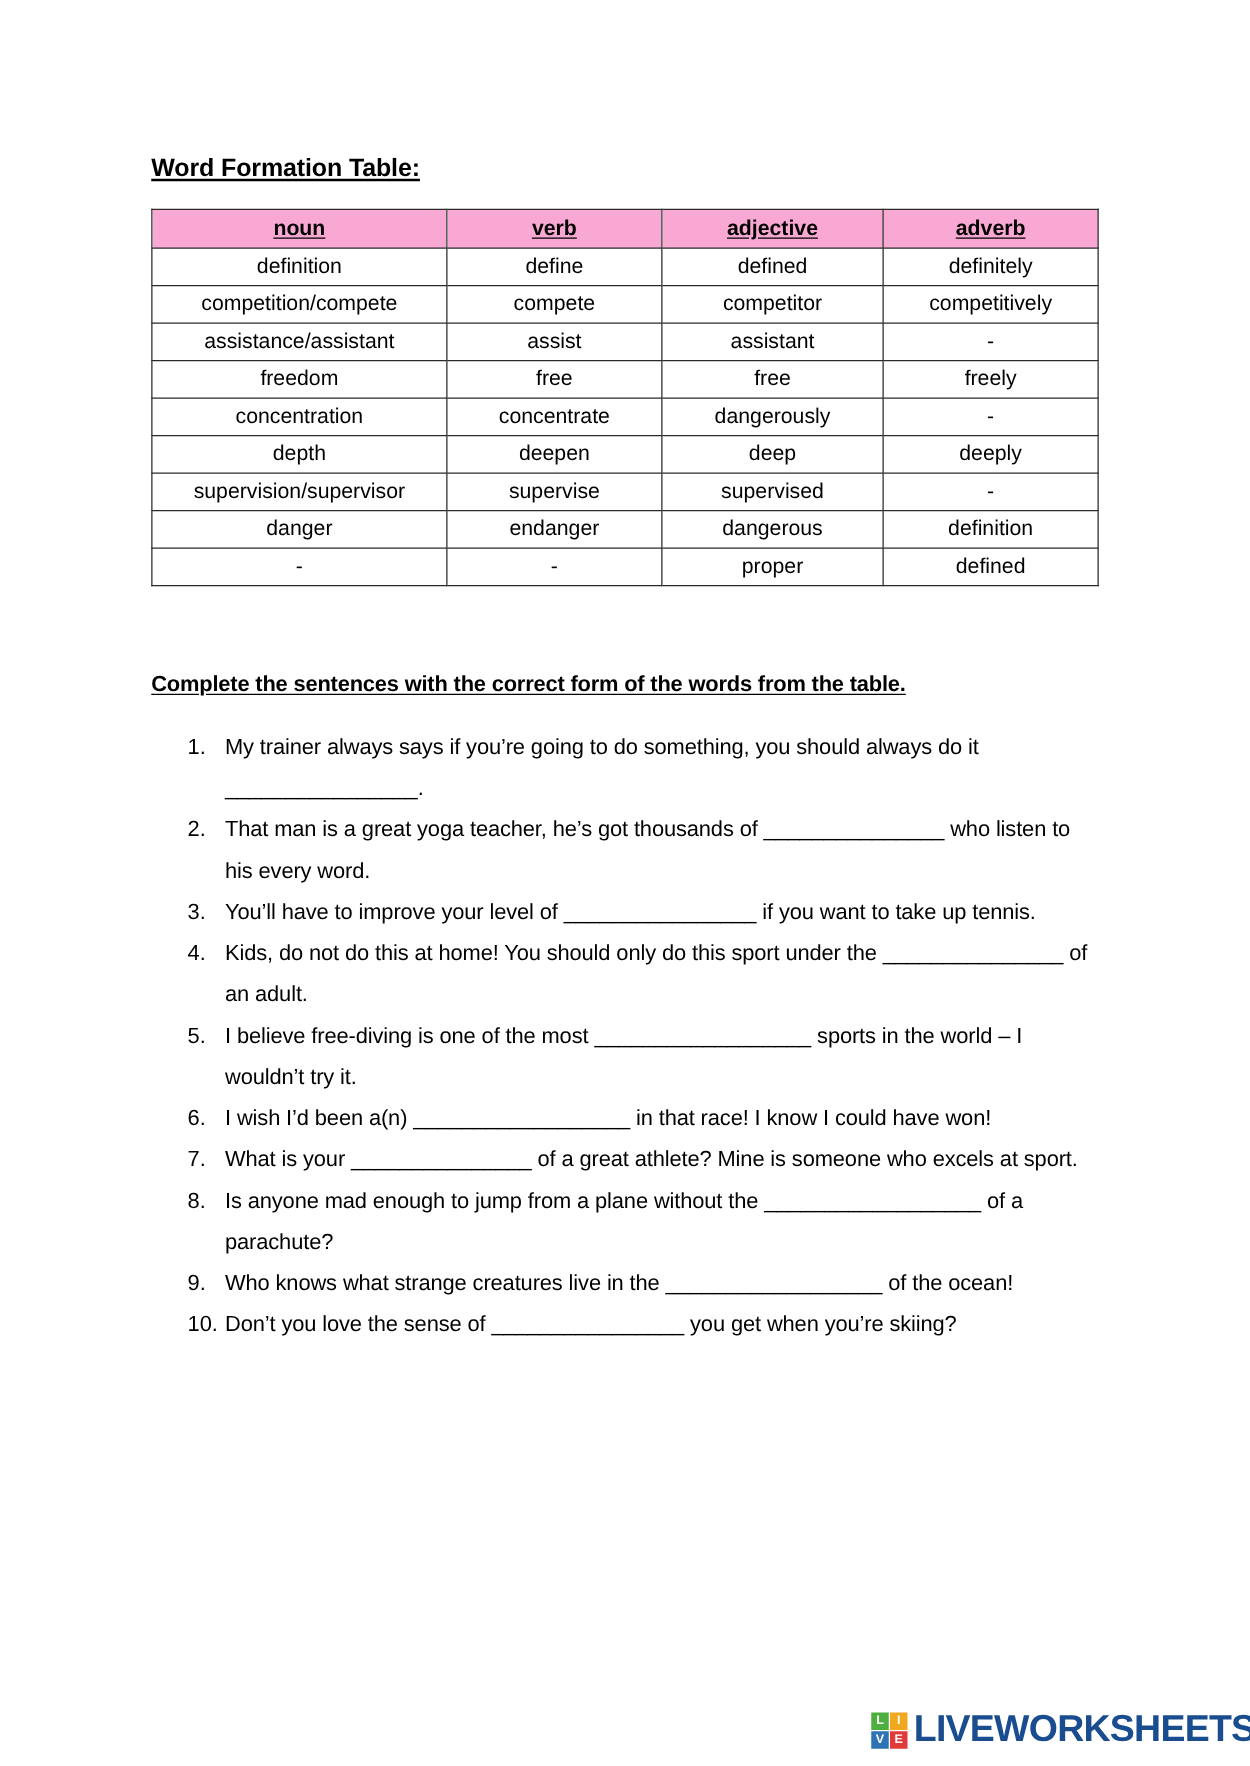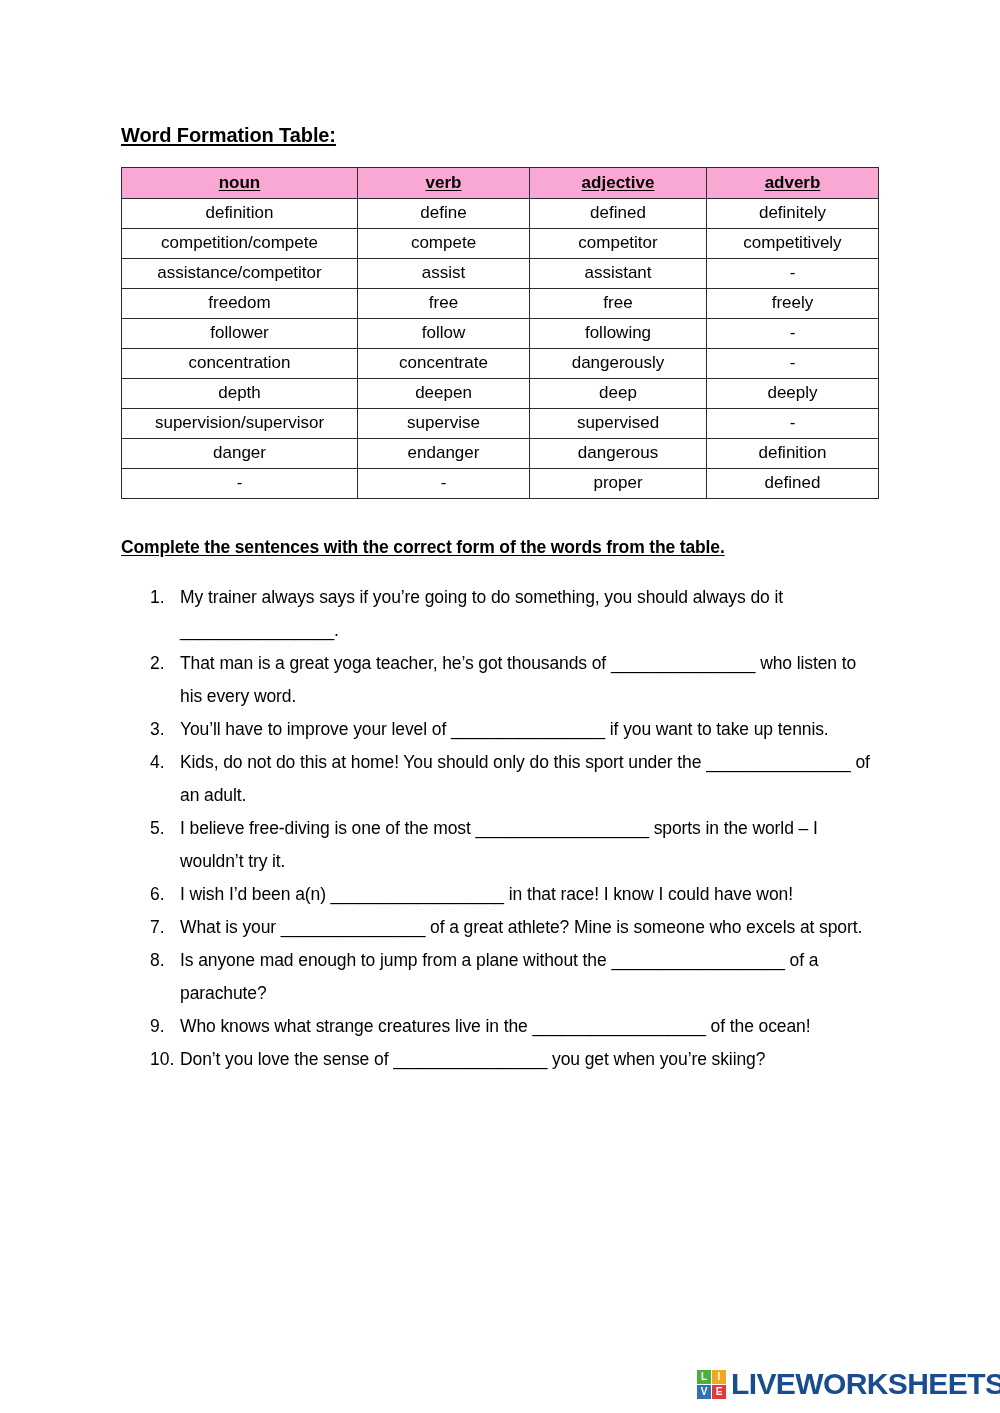--- a/index.html
+++ b/index.html
@@ -183,36 +183,30 @@
           <td>defined</td>
           <td>definitely</td>
         </tr>
         <tr>
           <td>competition/compete</td>
           <td>compete</td>
           <td>competitor</td>
           <td>competitively</td>
         </tr>
         <tr>
-          <td>assistance/competitor</td>
+          <td>assistance/assistant</td>
           <td>assist</td>
           <td>assistant</td>
           <td>-</td>
         </tr>
         <tr>
           <td>freedom</td>
           <td>free</td>
           <td>free</td>
           <td>freely</td>
-        </tr>
-        <tr>
-          <td>follower</td>
-          <td>follow</td>
-          <td>following</td>
-          <td>-</td>
         </tr>
         <tr>
           <td>concentration</td>
           <td>concentrate</td>
           <td>dangerously</td>
           <td>-</td>
         </tr>
         <tr>
           <td>depth</td>
           <td>deepen</td>

